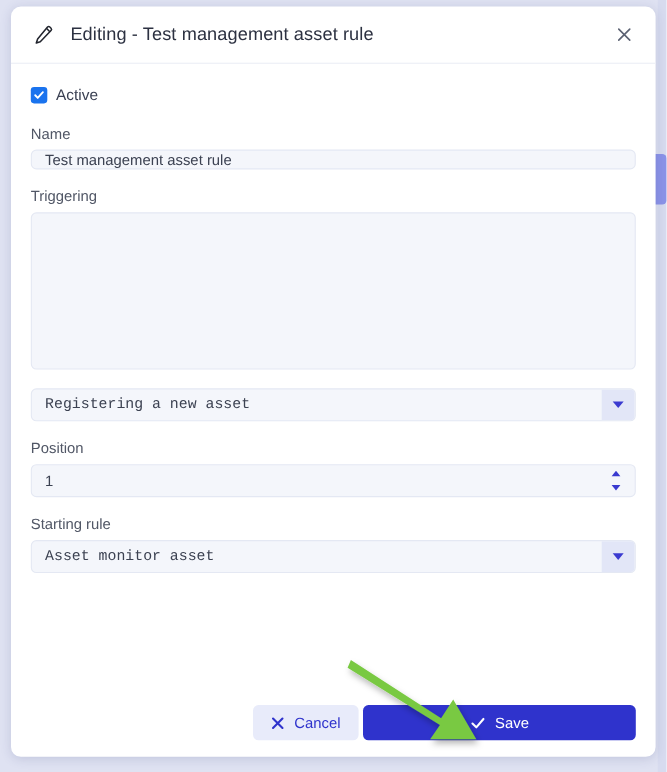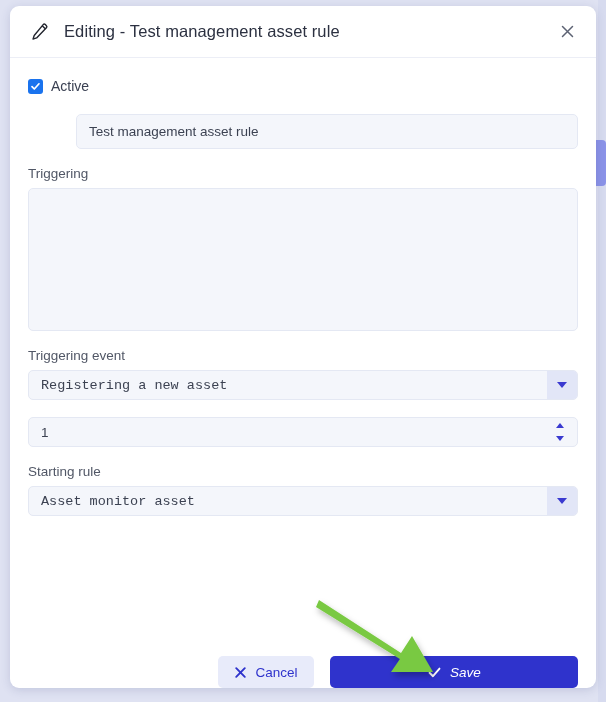--- a/index.html
+++ b/index.html
@@ -121,32 +121,31 @@
 
   
   .field-label {
     font-size: 13.5px;
     color: #515766;
     margin-bottom: 7px;
   }
   .field-block { margin-bottom: 17px; }
 
   .text-input {
-    height: 35px;
+    height: 18px;
     background: #f4f6fb;
     border: 1px solid #e4e8f3;
     border-radius: 5px;
     display: flex;
     align-items: center;
     padding: 0 12px;
     box-sizing: border-box;
     font-size: 13.5px;
     color: #3c4252;
     cursor: text;
-    margin-left: 48px;
   }
 
   .textarea-input {
     height: 143px;
     background: #f4f6fb;
     border: 1px solid #e4e8f3;
     border-radius: 5px;
     box-sizing: border-box;
     padding: 8px 12px;
     font-size: 13.5px;
@@ -236,25 +235,25 @@
     justify-content: center;
     height: 10px;
     cursor: pointer;
   }
 
   
   .modal-footer {
     height: 62px;
     min-height: 62px;
     display: flex;
-    align-items: flex-end;
+    align-items: center;
     justify-content: flex-end;
     padding: 0 18px;
     box-sizing: border-box;
-    gap: 16px;
+    gap: 4px;
   }
   .btn {
     height: 32px;
     border-radius: 5px;
     display: flex;
     align-items: center;
     justify-content: center;
     font-size: 13.5px;
     cursor: pointer;
     box-sizing: border-box;
@@ -263,21 +262,20 @@
     width: 96px;
     background: #e8ebfa;
     color: #2f33cc;
     gap: 8px;
   }
   .btn-save {
     width: 248px;
     background: #2f33cc;
     color: #ffffff;
     gap: 8px;
-    font-style: italic;
   }
 
   
   .annotation {
     position: absolute;
     left: 0;
     top: 0;
     width: 606px;
     height: 702px;
     pointer-events: none;
@@ -312,40 +310,41 @@
     <div class="active-row">
       <span class="checkbox">
         <svg width="11" height="11" viewBox="0 0 11 11">
           <path d="M2 5.6 L4.3 8 L9 2.8" fill="none" stroke="#ffffff" stroke-width="1.7" stroke-linecap="round" stroke-linejoin="round"></path>
         </svg>
       </span>
       <span class="active-label">Active</span>
     </div>
 
     <div class="field-block">
+      <div class="field-label">Name</div>
       <div class="text-input">Test management asset rule</div>
     </div>
 
     <div class="field-block">
       <div class="field-label">Triggering</div>
       <div class="textarea-input"></div>
     </div>
 
     <div class="field-block">
-      <div class="field-label">Triggering event</div>
       <div class="select-wrap">
         <span class="select-value">Registering a new asset</span>
         <span class="select-arrow">
           <span class="tri-down"></span>
         </span>
       </div>
     </div>
 
 
     <div class="field-block">
+      <div class="field-label">Position</div>
       <div class="number-wrap">
         <span class="number-value">1</span>
         <span class="spinner">
           <span class="spin-btn">
             <span class="tri-up"></span>
           </span>
           <span class="spin-btn">
             <span class="tri-down-sm"></span>
           </span>
         </span>

